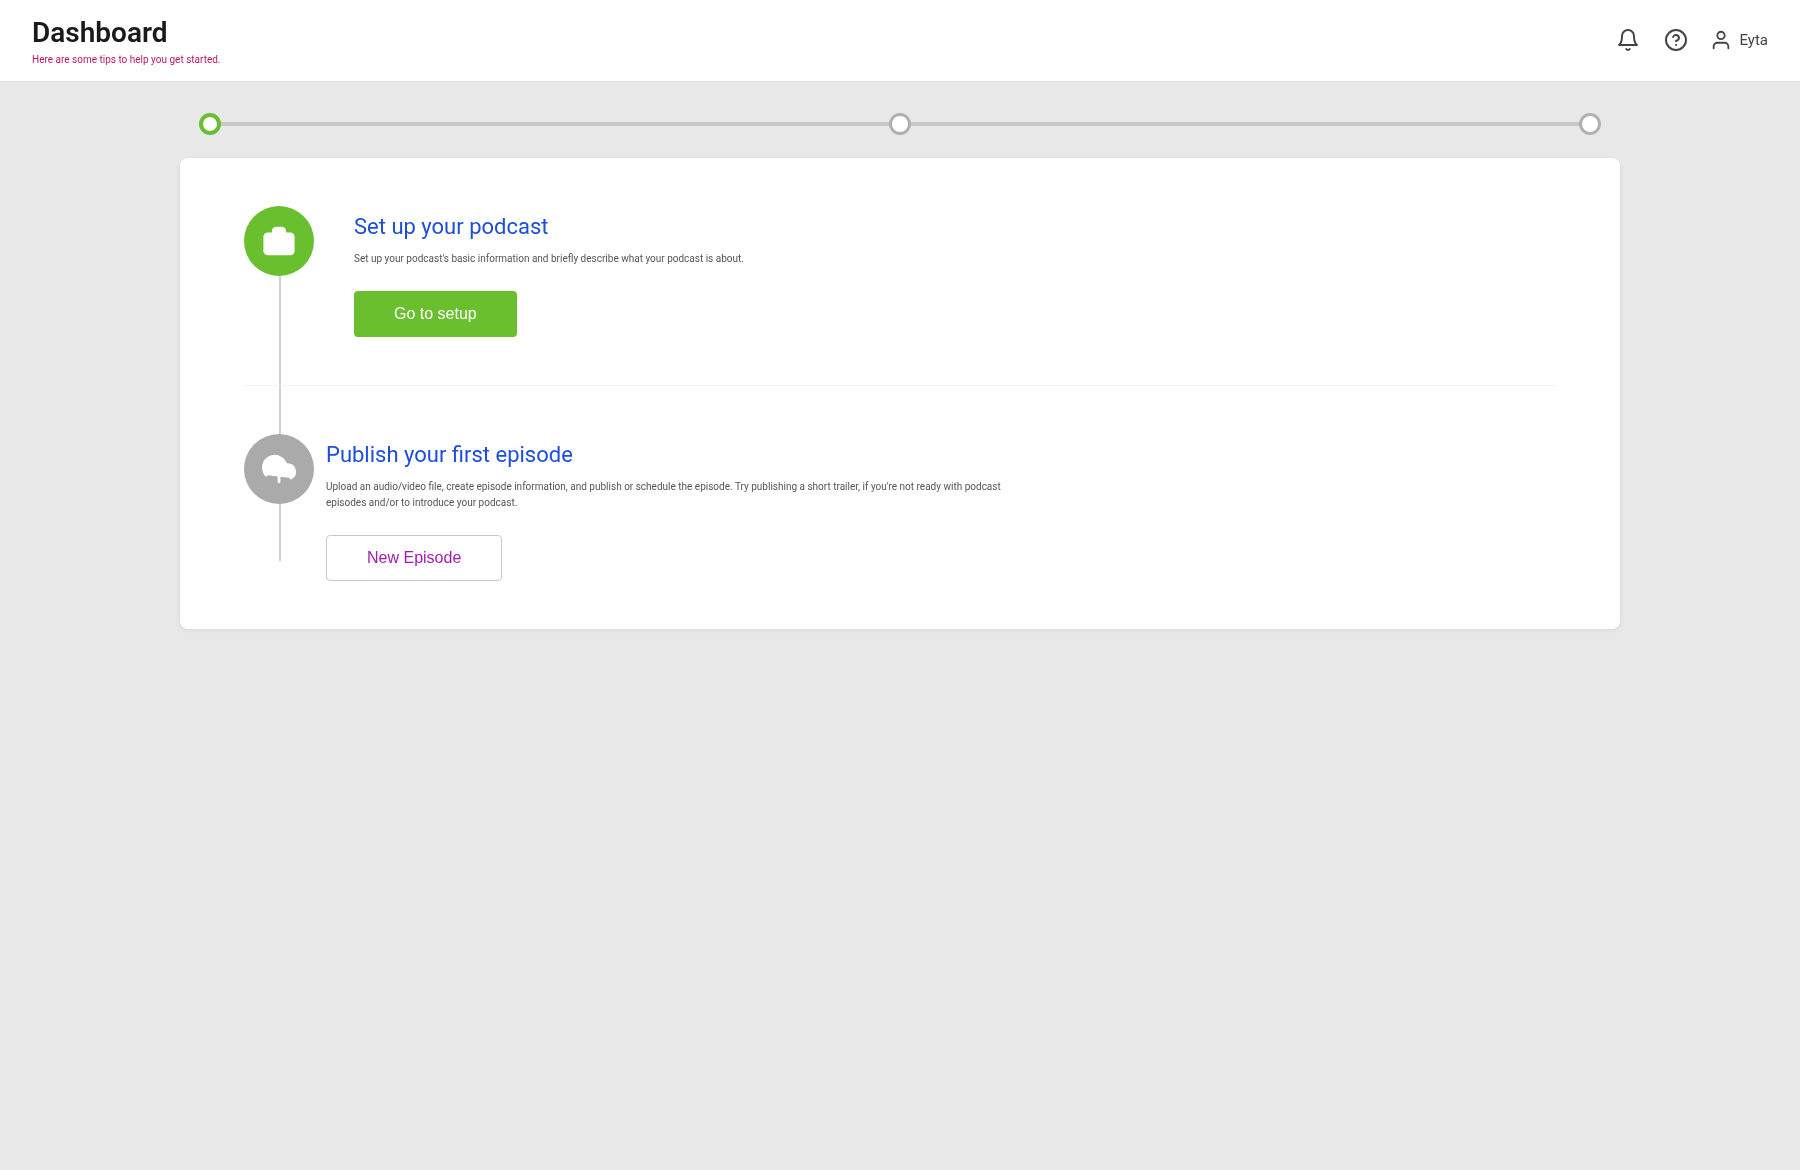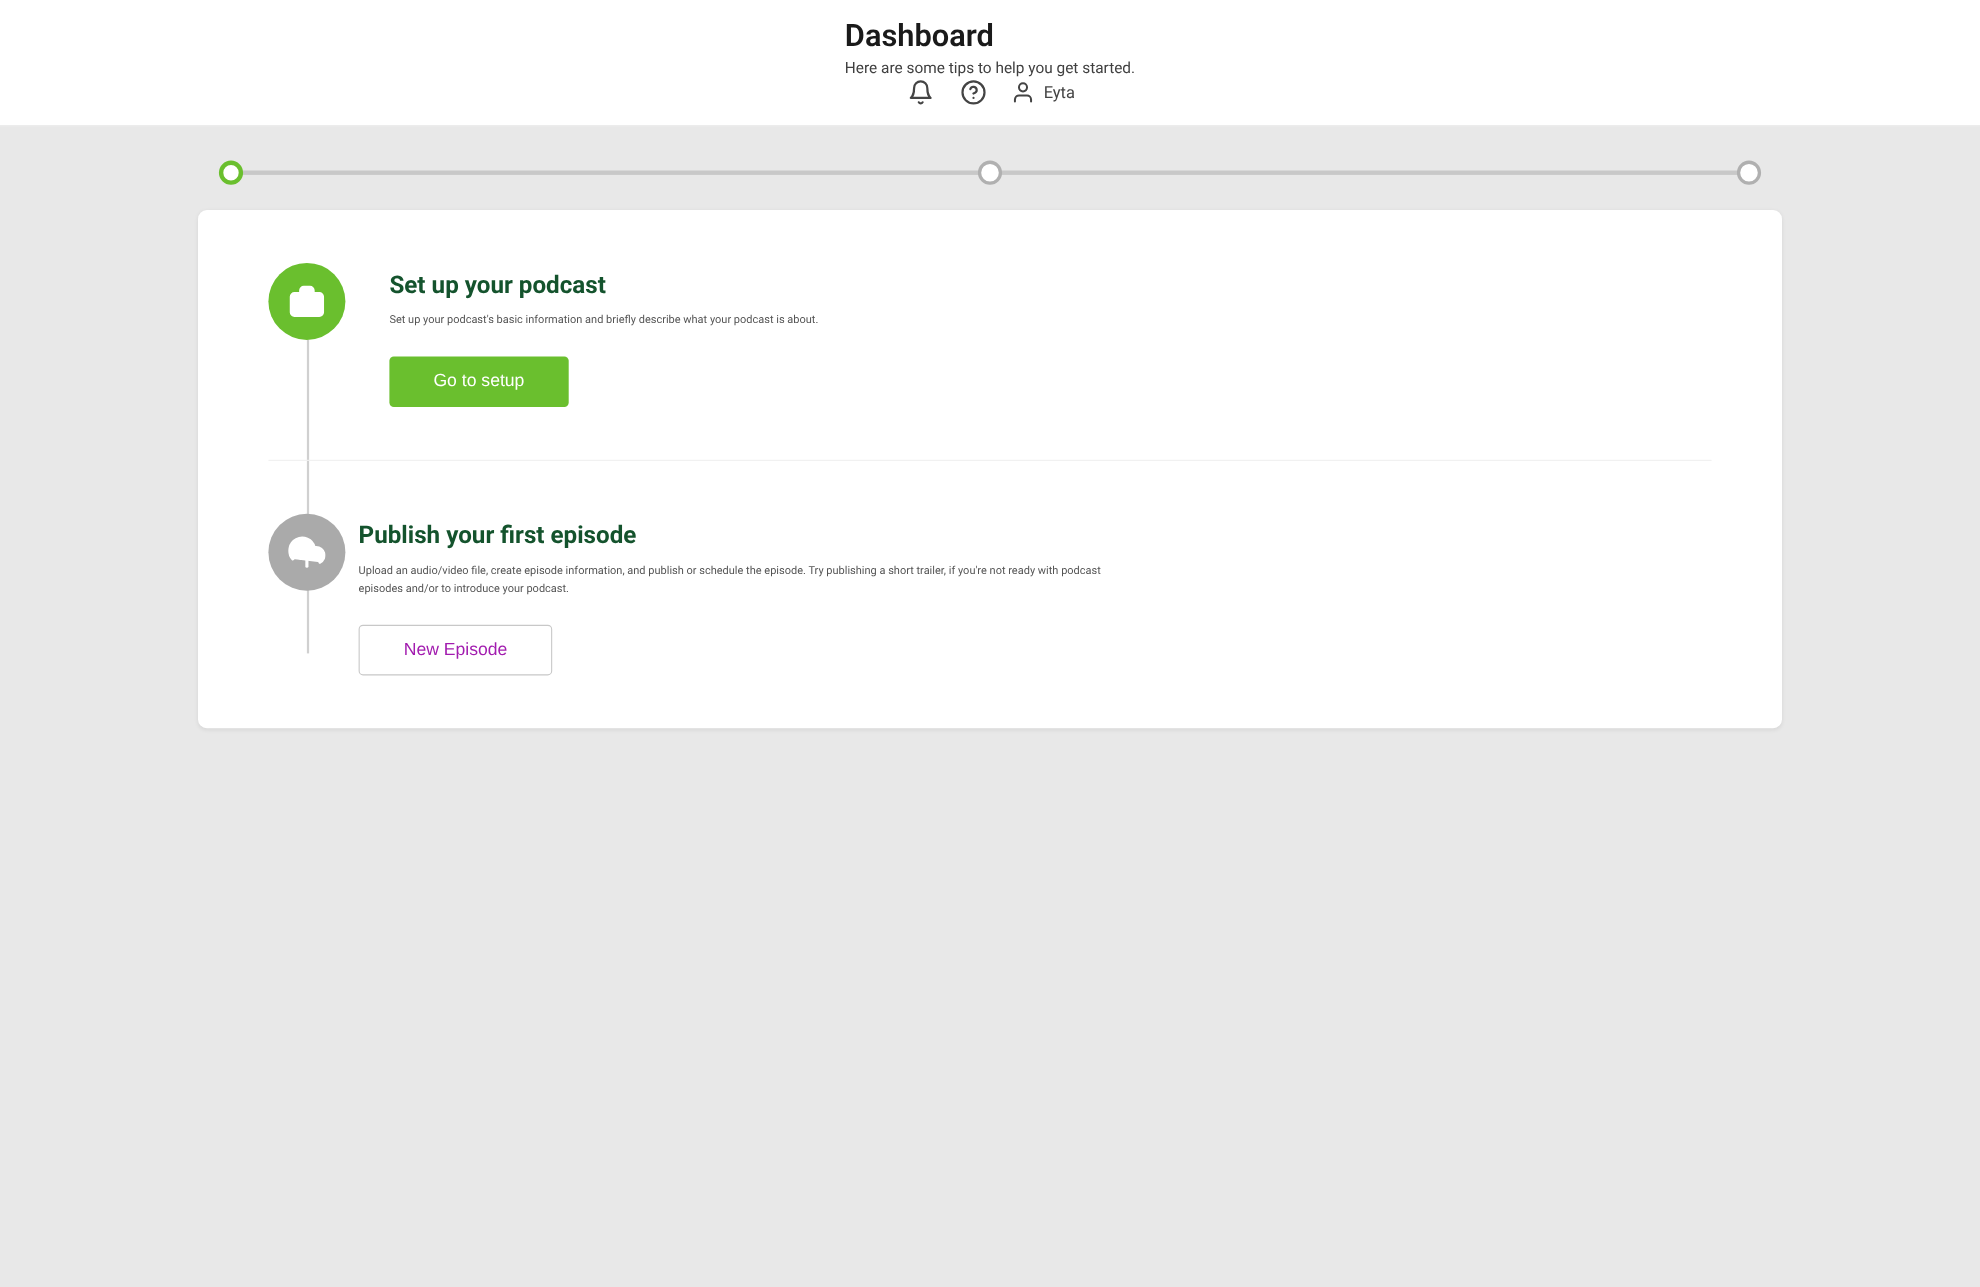--- a/index.html
+++ b/index.html
@@ -17,35 +17,34 @@
     }
 
     
     .header {
       background-color: #ffffff;
       padding: 16px 32px;
       display: flex;
       align-items: center;
       justify-content: space-between;
       border-bottom: 1px solid #e0e0e0;
-      flex-direction: column;
     }
 
     .header-left {}
 
     .header-title {
       font-size: 28px;
       font-weight: 600;
       color: #1a1a1a;
       line-height: 1.2;
     }
 
     .header-subtitle {
-      font-size: 14px;
-      color: #404040;
+      font-size: 10px;
+      color: #be185d;
       margin-top: 4px;
     }
 
     .header-right {
       display: flex;
       align-items: center;
       gap: 20px;
     }
 
     .header-icon {
@@ -187,22 +186,22 @@
       fill: white;
     }
 
     .step-content {
       flex: 1;
       padding-top: 8px;
     }
 
     .step-title {
       font-size: 22px;
-      font-weight: 700;
-      color: #14532d;
+      font-weight: 400;
+      color: #1d4ed8;
       margin-bottom: 12px;
     }
 
     .step-description {
       font-size: 10px;
       color: #555;
       line-height: 1.6;
       margin-bottom: 24px;
       max-width: 680px;
     }

